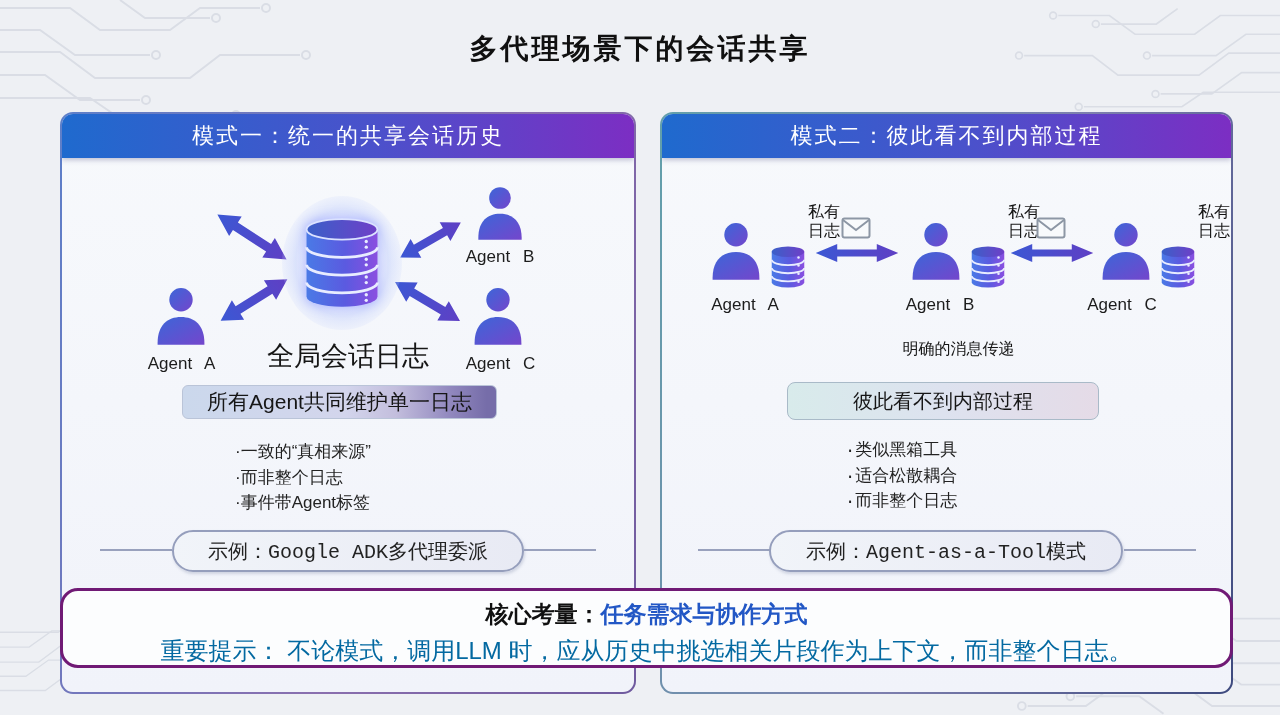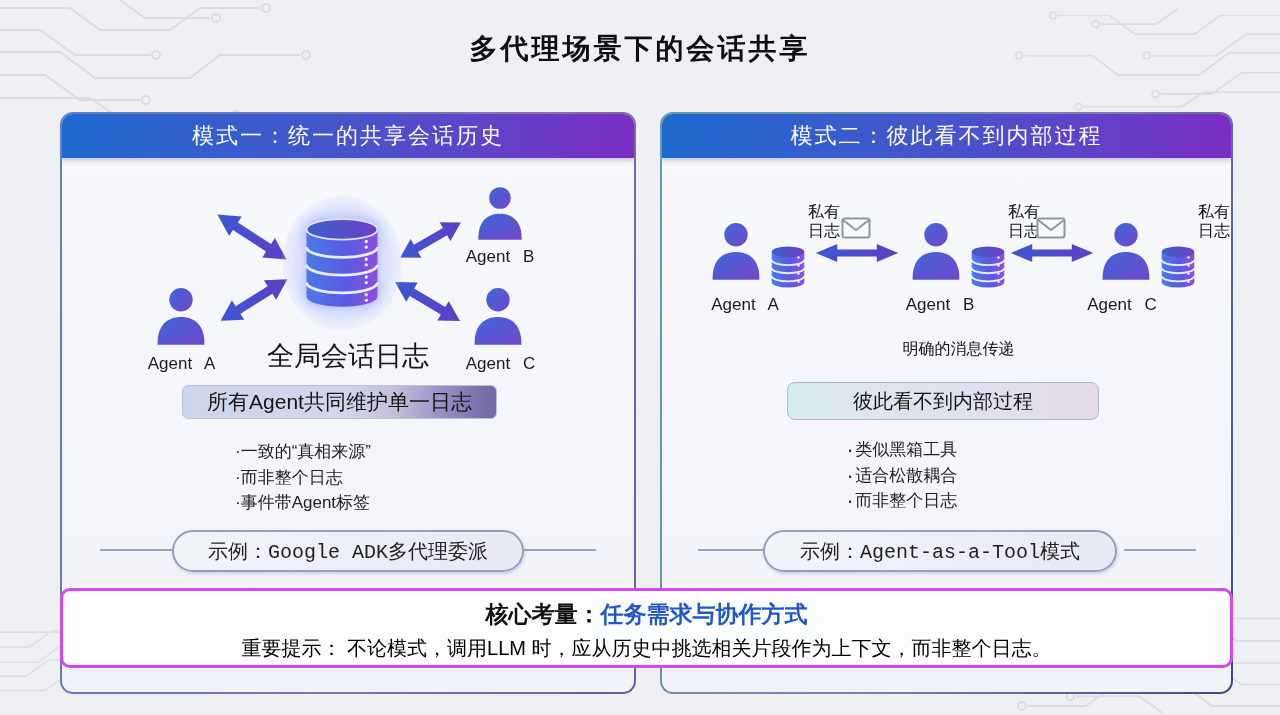--- a/index.html
+++ b/index.html
@@ -31,24 +31,24 @@
            border:1px solid #bac4d8;border-radius:6px;font-size:21px;}
   .hl-right{background:linear-gradient(90deg,#d8ebeb 0%,#dde2ef 50%,#e5dbe7 100%);
             border:1px solid #a9bac8;border-radius:8px;font-size:20px;}
   .bullets{position:absolute;font-size:17px;line-height:25.5px;color:#222222;}
   .example-pill{position:absolute;display:flex;align-items:center;justify-content:center;font-size:20px;
                 color:#222222;border:2px solid #959ebc;border-radius:21px;box-sizing:border-box;
                 background:linear-gradient(90deg,#f1f4f9,#e8eaf4);box-shadow:1px 2px 3px rgba(100,110,150,.25);font-family:Liberation Mono, monospace;}
   .ex-line{position:absolute;height:2px;background:#99a1bd;}
   .plabel{position:absolute;font-size:16px;line-height:19px;color:#141414;white-space:pre-line;margin-left:40px;}
   .footer{position:absolute;left:60px;top:588px;width:1173px;height:80px;background:#fcfdfe;
-          border:3px solid #d946ef;border-radius:10px;box-sizing:border-box;text-align:center;}
+          border:3px solid #701a75;border-radius:18px;box-sizing:border-box;text-align:center;}
   .footer-line1{margin-top:8px;font-size:23px;font-weight:bold;color:#101010;}
   .footer-line1 .val{color:#2257c5;}
-  .footer-line2{margin-top:5px;font-size:20px;color:#000000;}
+  .footer-line2{margin-top:5px;font-size:24px;color:#0369a1;}
 </style>
 </head>
 <body>
 
 <svg width="0" height="0" style="position:absolute" aria-hidden="true">
   <defs>
     <linearGradient id="g-icon" x1="0" y1="0" x2="1" y2="1">
       <stop offset="0" stop-color="#3c66d8"></stop>
         <stop offset="1" stop-color="#7446cc"></stop>
     </linearGradient>
@@ -299,21 +299,21 @@
 
       <div class="hl-box hl-right" style="left:125px;top:268px;width:312px;height:38px;">彼此看不到内部过程</div>
 
       <div class="bullets" style="left:183px;top:324px;font-family:Liberation Mono, monospace;">
         <div>·类似黑箱工具</div>
         <div>·适合松散耦合</div>
         <div>·而非整个日志</div>
       </div>
 
       <div class="ex-line" style="left:36px;top:435px;width:72px;"></div>
-      <div class="example-pill" style="left:101px;top:416px;width:354px;height:42px;text-align:right;">示例：Agent-as-a-Tool模式</div>
+      <div class="example-pill" style="left:107px;top:416px;width:354px;height:42px;text-align:right;">示例：Agent-as-a-Tool模式</div>
       <div class="ex-line" style="left:462px;top:435px;width:72px;"></div>
     </div>
   </section>
 
   <div class="footer">
     <div class="footer-line1">
       <span>核心考量：</span><span class="val">任务需求与协作方式</span>
     </div>
     <div class="footer-line2">重要提示： 不论模式，调用LLM 时，应从历史中挑选相关片段作为上下文，而非整个日志。</div>
   </div>

